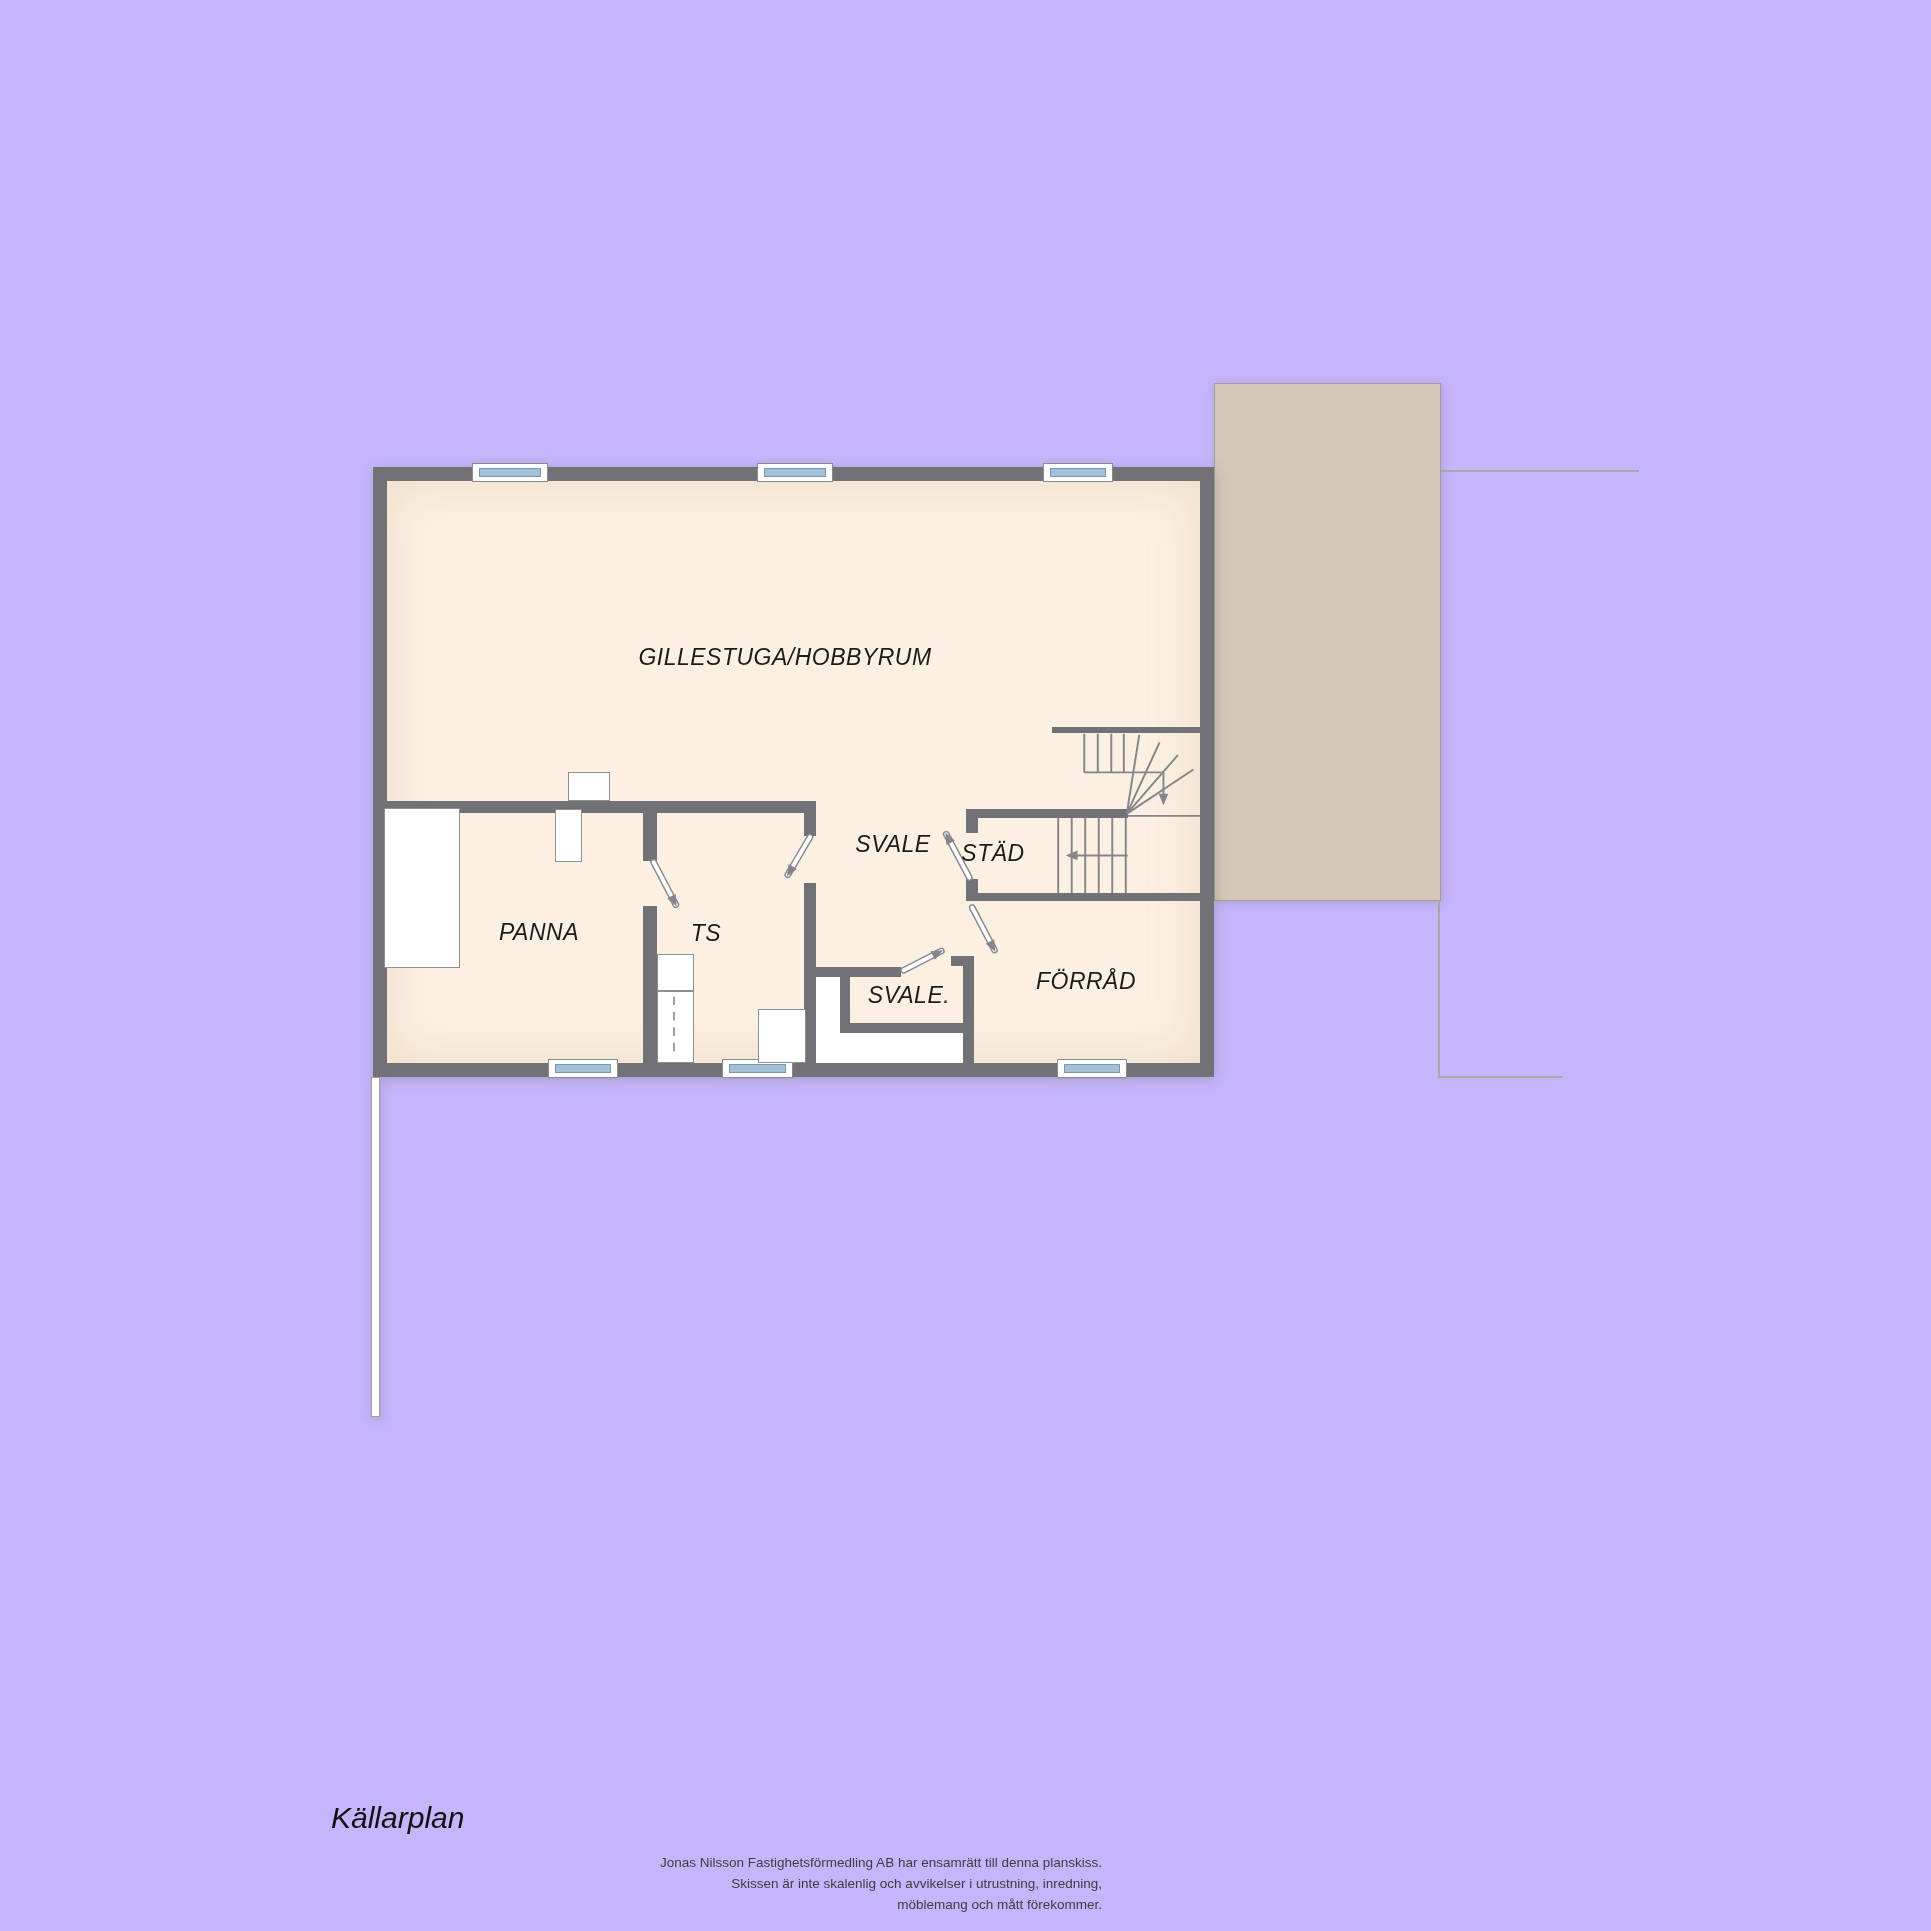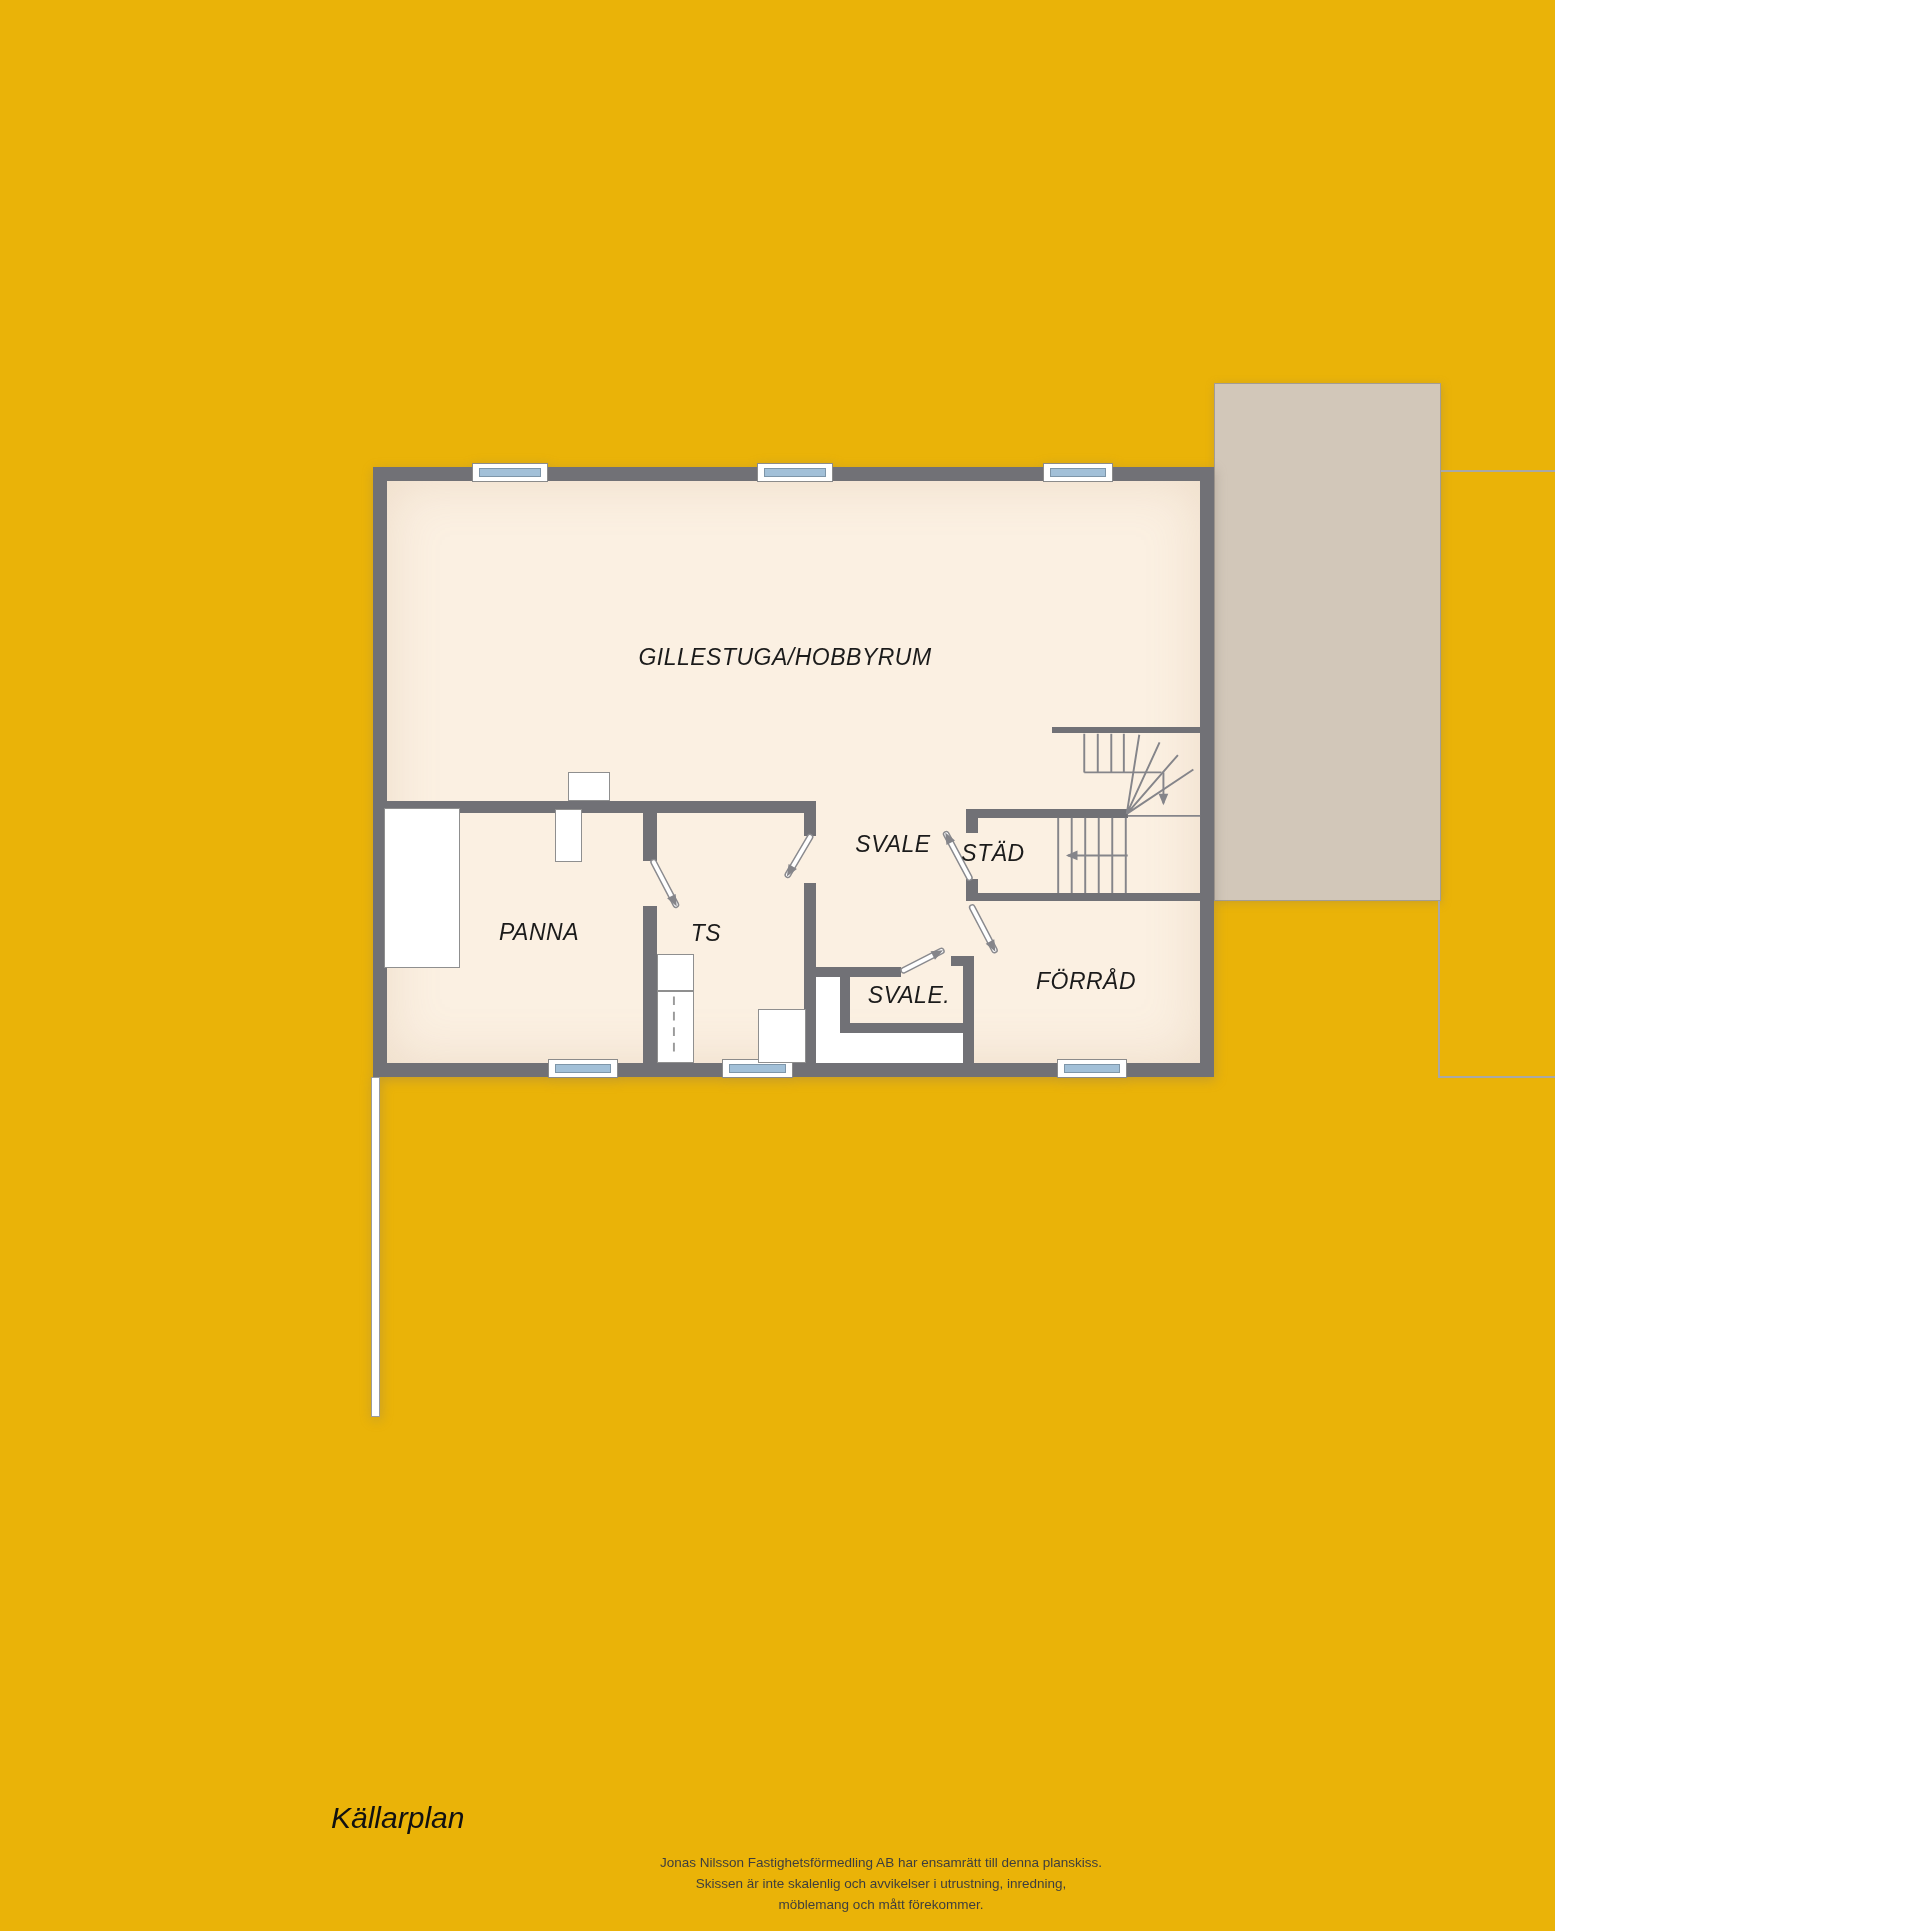--- a/index.html
+++ b/index.html
@@ -1,16 +1,16 @@
 <!DOCTYPE html>
 <html style="--wall: #717176; --floor: #fbf0e2; --deck: #d2c7b9; --deck-border: #a39c93; --glass: #a2c0d8; --line: #85858a; --thin-line: #a8a8a8; --fixture-border: #8f8f8f; --label: #1b1b1b; --footer-text: #3e3e3e;"><head>
 <meta charset="utf-8">
 <style>
   html,body{margin:0;padding:0;background:#ffffff;}
-  #canvas{position:relative;width:1555px;height:1931px;background:#eab308;overflow:hidden;
+  #canvas{position:relative;width:1931px;height:1931px;background:#c4b5fd;overflow:hidden;
           font-family:"Liberation Sans",sans-serif;}
   .grp{position:absolute;inset:0;filter:drop-shadow(1.9px 3.9px 5.8px rgba(125,115,105,.35));}
   .floor{position:absolute;background:var(--floor,#fbf0e2);box-shadow:inset 0 0 53px rgba(190,150,110,.22);}
   .w{position:absolute;background:var(--wall,#717176);}
   .void{position:absolute;background:#ffffff;}
   .fx{position:absolute;background:#ffffff;border:1px solid var(--fixture-border,#8f8f8f);box-sizing:border-box;}
   .rail{position:absolute;background:#ffffff;border:1.9px solid #9c9c9c;box-sizing:border-box;}
   .win{position:absolute;background:#ffffff;border:1px solid #8b8b8b;box-sizing:border-box;}
   .win i{position:absolute;left:5.8px;right:5.8px;top:3.9px;bottom:3.9px;background:var(--glass,#a2c0d8);border:1px solid #7e96a9;}
   #deck{position:absolute;left:1214px;top:383px;width:227px;height:518px;box-sizing:border-box;
@@ -19,21 +19,21 @@
   .tline{position:absolute;background:var(--thin-line,#a8a8a8);}
   svg.overlay{position:absolute;left:0;top:0;pointer-events:none;}
   .stair{stroke:var(--line,#85858a);stroke-width:2;fill:none;}
   .leaf-o{stroke:#8a8a8e;stroke-width:7;stroke-linecap:round;}
   .leaf-i{stroke:#ffffff;stroke-width:4;stroke-linecap:round;}
   .guide{stroke:rgba(0,0,0,0);stroke-width:2;fill:none;}
   .dash{stroke:#9a9a9a;stroke-width:2;stroke-dasharray:9 7;fill:none;}
   .lbl{position:absolute;transform:translate(-50%,-50%);font-style:italic;font-size:23px;line-height:1.1;
        color:var(--label,#1b1b1b);white-space:nowrap;letter-spacing:0.5px;}
   #title{position:absolute;left:287px;top:1801px;font-style:italic;font-size:30px;color:#111;margin-left:44px;}
-  #footer{position:absolute;left:881px;top:1852px;transform:translateX(-50%);text-align:center;
+  #footer{position:absolute;left:881px;top:1852px;transform:translateX(-50%);text-align:right;
           font-size:13.5px;line-height:21px;color:var(--footer-text,#3e3e3e);white-space:nowrap;}
 </style>
 </head>
 <body>
 
 <div id="canvas">
 
   <div id="deck"></div>
 
   <div class="tline" style="left:1441px;top:470px;width:198px;height:1.9px;"></div>

